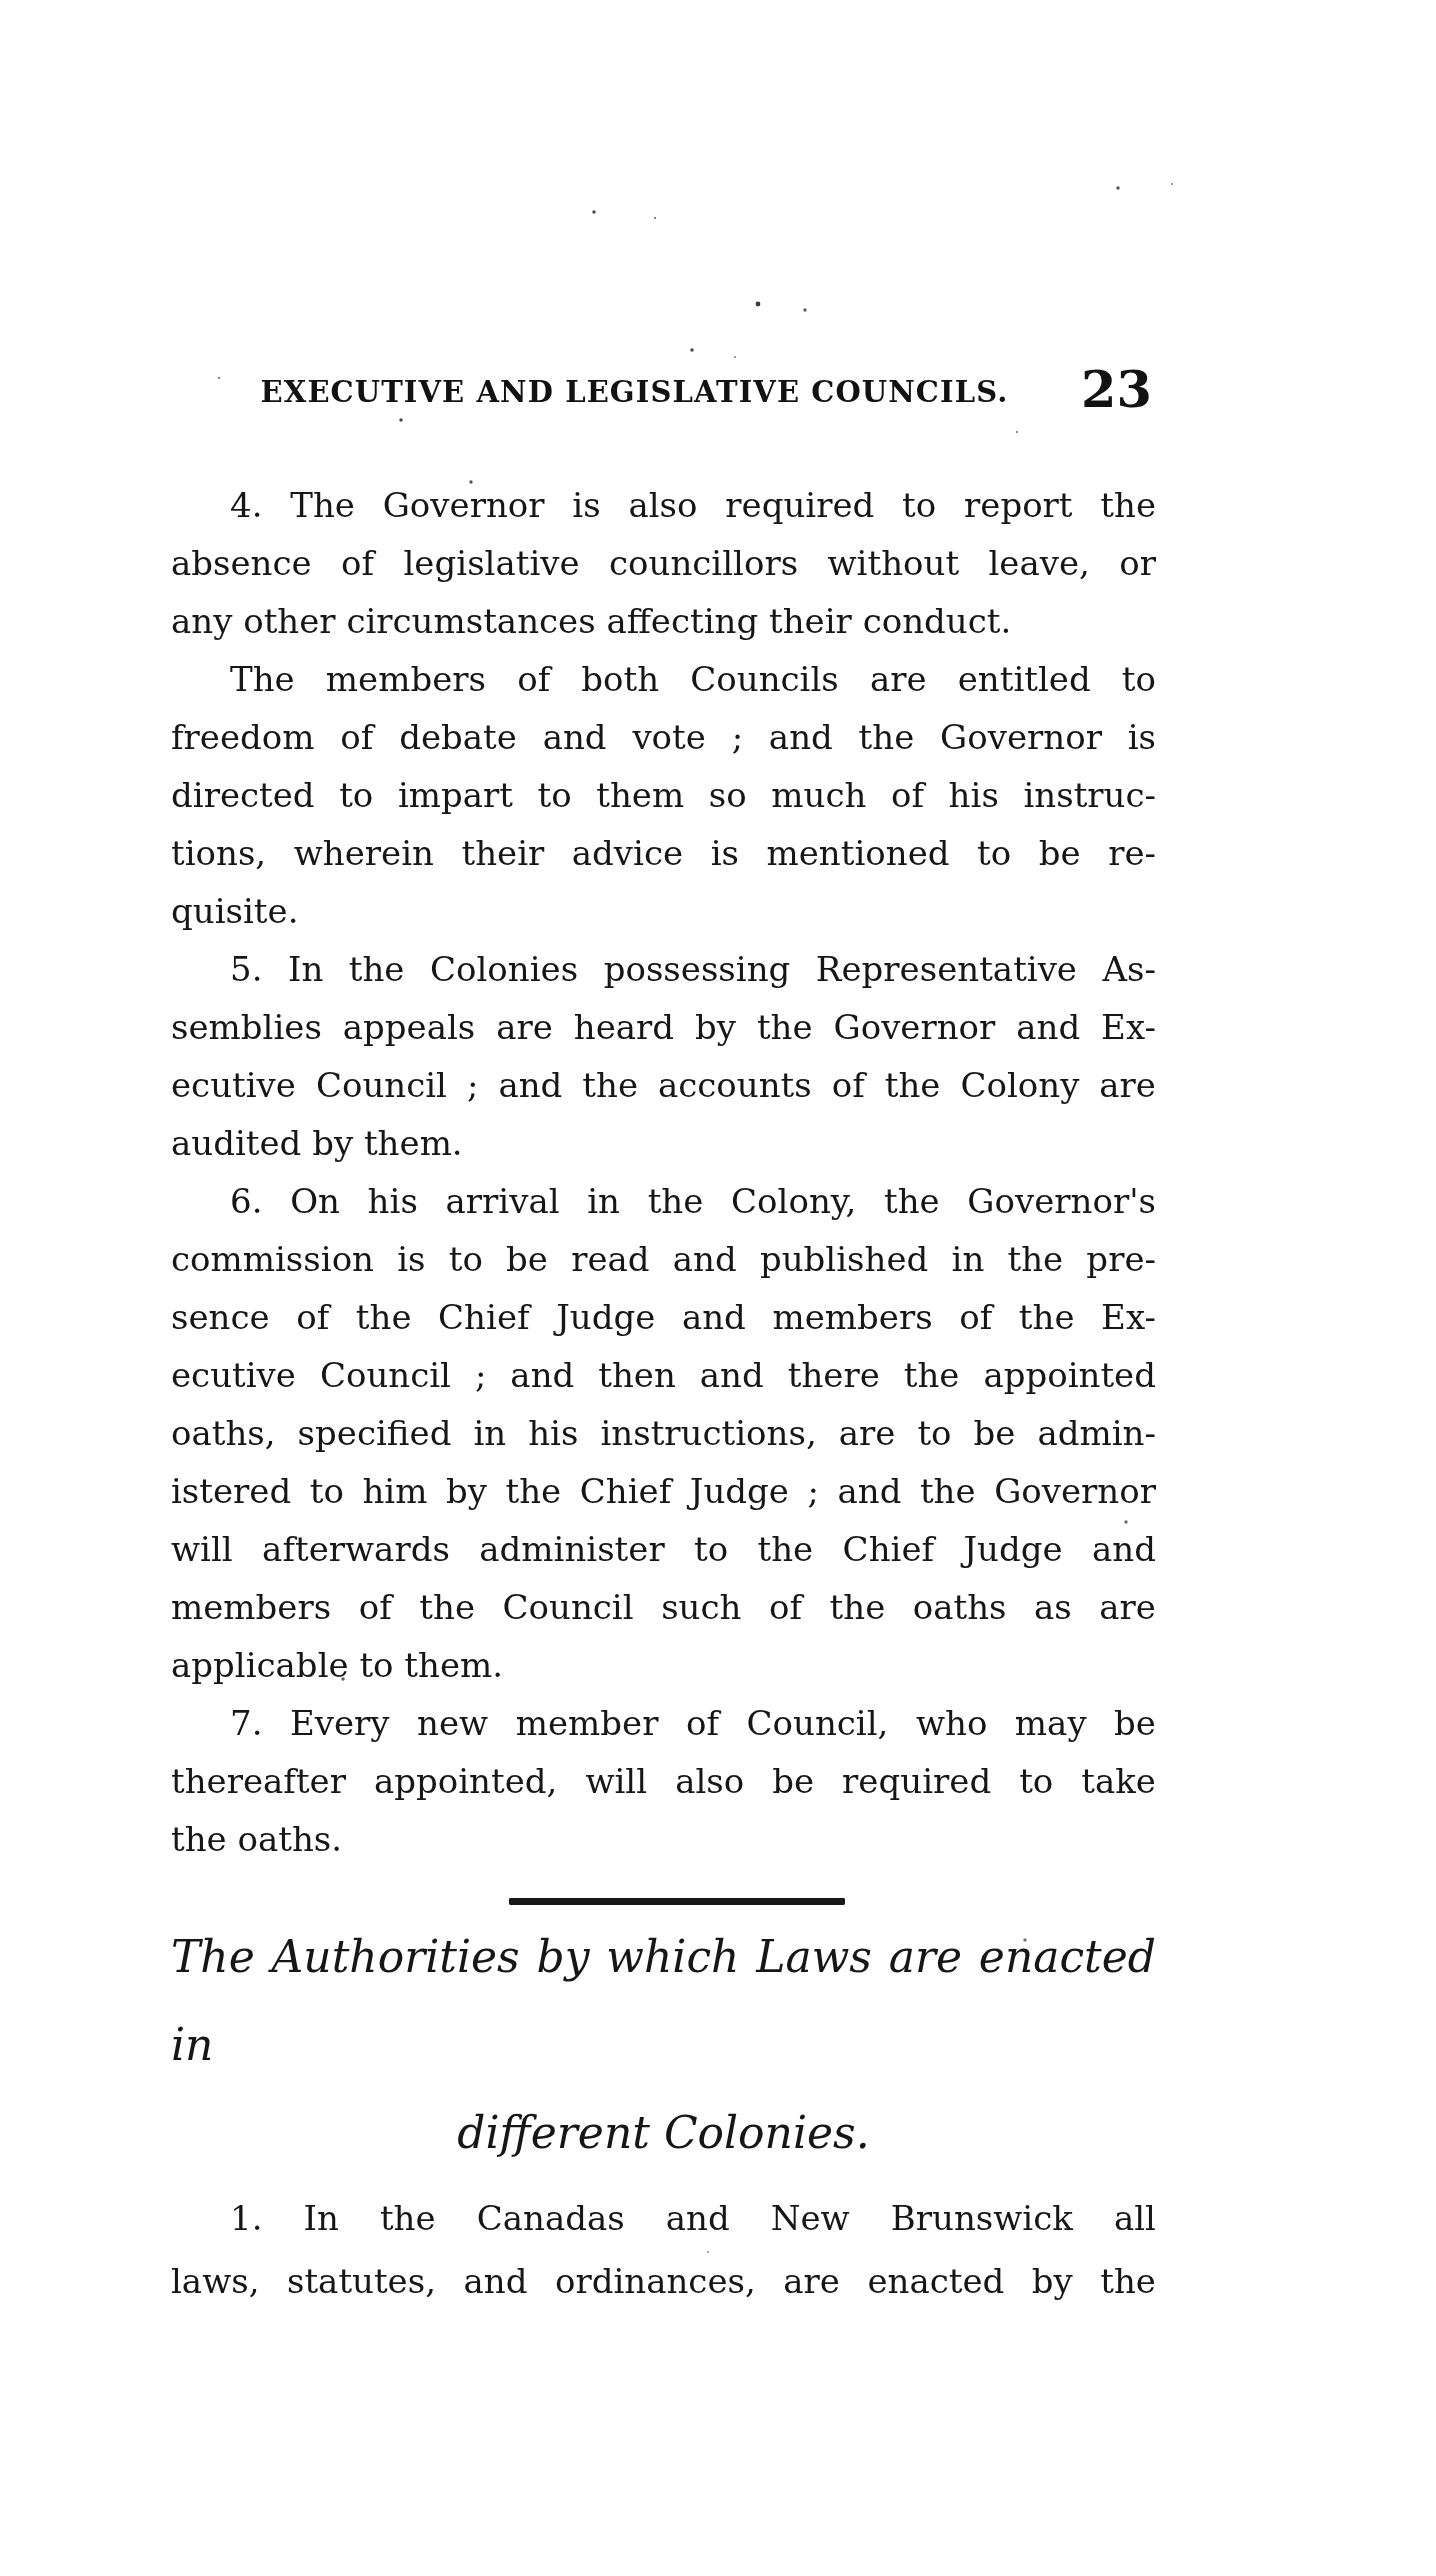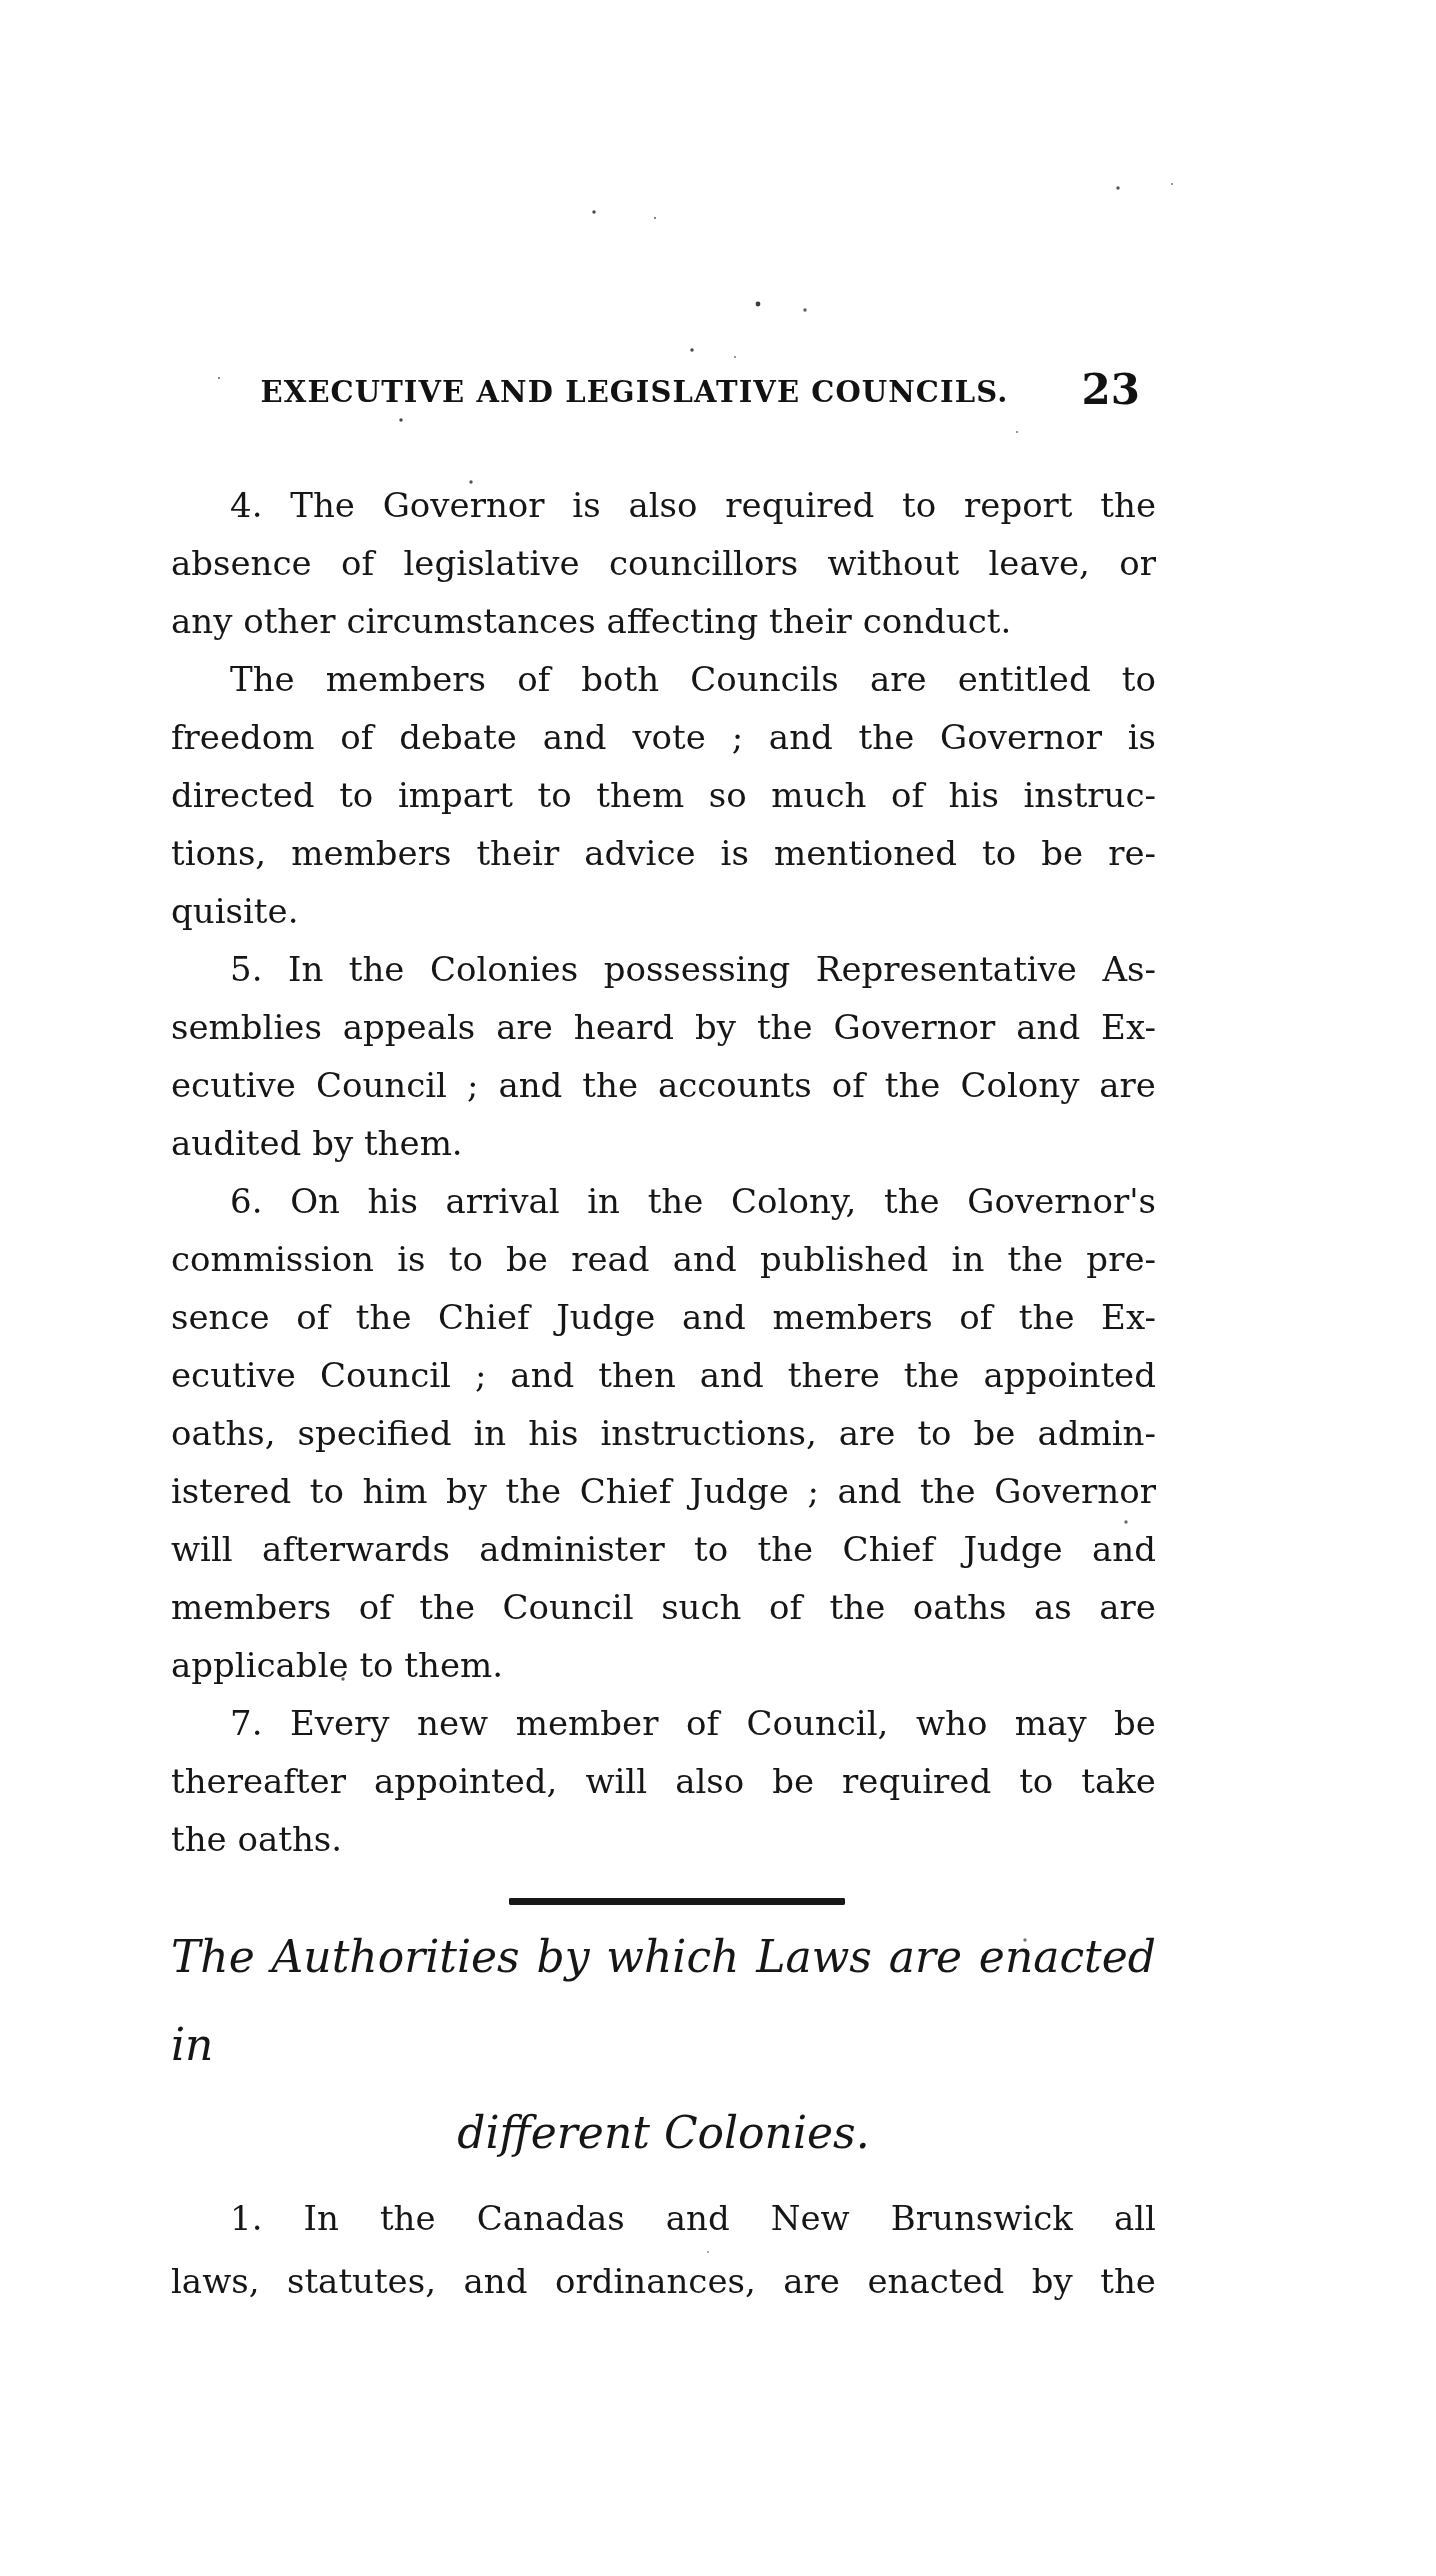--- a/index.html
+++ b/index.html
@@ -6,21 +6,21 @@
   .page{
     position:relative;width:1276px;height:2576px;background:#ffffff;overflow:hidden;
     font-family:"DejaVu Serif", serif;color:#161616;
   }
   .text-block{position:absolute;left:171px;top:0;width:985px;}
   .header-row{margin-top:371px;position:relative;height:43px;}
   .header-title{
     text-align:center;font-weight:700;font-size:29px;letter-spacing:1.1px;
     line-height:43px;padding-right:58px;white-space:nowrap;color:#121212;
   }
-  .page-number{position:absolute;right:16px;top:-2.9px;font-size:42px;font-weight:700;line-height:43px;color:#121212;}
+  .page-number{position:absolute;right:4px;top:-2.9px;font-size:51px;font-weight:700;line-height:43px;color:#121212;}
   .body{margin-top:62px;font-size:34px;line-height:58px;}
   .para{margin:0;}
   .para.indent .line:first-child{text-indent:59px;}
   .line{text-align:justify;text-align-last:justify;}
   .line.lastleft{text-align-last:left;}
   .line.align-center{text-align:center;text-align-last:center;}
   .divider{margin:30px 0 0 338px;width:336px;height:6.5px;background:#181818;border-radius:1.4px;}
   .section-mark{margin-top:39px;font-size:39px;line-height:48px;text-align:center;color:#121212;}
   .section-heading{margin-top:8.7px;font-style:italic;font-size:44px;line-height:88px;}
   .after{margin-top:10px;line-height:63px;}
@@ -60,21 +60,21 @@
     <div class="body">
         <div class="para indent">
           <div class="line">4. The Governor is also required to report the</div>
           <div class="line">absence of legislative councillors without leave, or</div>
           <div class="line lastleft">any other circumstances affecting their conduct.</div>
         </div>
         <div class="para indent">
           <div class="line">The members of both Councils are entitled to</div>
           <div class="line">freedom of debate and vote ; and the Governor is</div>
           <div class="line">directed to impart to them so much of his instruc-</div>
-          <div class="line">tions, members their advice is mentioned to be re-</div>
+          <div class="line">tions, wherein their advice is mentioned to be re-</div>
           <div class="line lastleft">quisite.</div>
         </div>
         <div class="para indent">
           <div class="line">5. In the Colonies possessing Representative As-</div>
           <div class="line">semblies appeals are heard by the Governor and Ex-</div>
           <div class="line">ecutive Council ; and the accounts of the Colony are</div>
           <div class="line lastleft">audited by them.</div>
         </div>
         <div class="para indent">
           <div class="line">6. On his arrival in the Colony, the Governor's</div>

